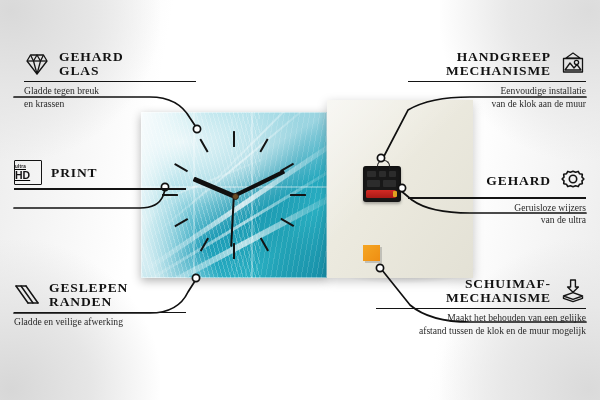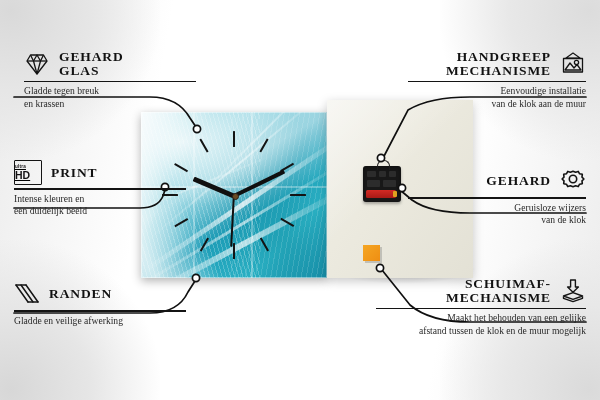--- a/index.html
+++ b/index.html
@@ -230,38 +230,37 @@
     <div class="feat-head">
       <span class="hd-badge">
         <span class="hd-ultra">ultra</span>
         <span class="hd-main">HD</span>
       </span>
       <span class="titles">
         <span class="t-line">PRINT</span>
       </span>
     </div>
     <div class="rule"></div>
-    <div class="desc">Intense kleuren en
-een duidelijk beeld</div>
   </div>
 
   <div class="feature" id="f-randen">
     <div class="feat-head">
       <span class="icon">
         <svg viewBox="0 0 26 26">
             <g stroke="#141414" stroke-width="1.5" stroke-linecap="round" fill="none">
           <path d="M2 4 L14 21"></path>
               <path d="M7 4 L19 21"></path>
               <path d="M12 4 L24 21"></path>
           <path d="M2 4 L12 4"></path>
               <path d="M14 21 L24 21"></path>
         </g>
           </svg>
       </span>
       <span class="titles">
+        <span class="t-line">GESLEPEN</span>
         <span class="t-line">RANDEN</span>
       </span>
     </div>
     <div class="rule"></div>
     <div class="desc">Gladde en veilige afwerking</div>
   </div>
 
   <div class="feature right" id="f-handgreep">
     <div class="feat-head right">
       <span class="icon">
@@ -293,21 +292,21 @@
           <circle cx="13" cy="11" r="3.7"></circle>
         </g>
           </svg>
       </span>
       <span class="titles">
         <span class="t-line">GEHARD</span>
       </span>
     </div>
     <div class="rule"></div>
     <div class="desc">Geruisloze wijzers
-van de klok</div>
+van de ultra</div>
   </div>
 
   <div class="feature right" id="f-houder">
     <div class="feat-head right">
       <span class="icon">
         <svg viewBox="0 0 26 26">
             <g fill="none" stroke="#141414" stroke-width="1.4" stroke-linejoin="round">
           <path d="M10.6 2 L15.4 2 L15.4 9 L18.4 9 L13 14.2 L7.6 9 L10.6 9 Z"></path>
           <path d="M13 14.6 L22.5 18 L13 21.4 L3.5 18 Z"></path>
           <path d="M3.5 18.6 L3.5 20.3 L13 23.6 L22.5 20.3 L22.5 18.6"></path>

